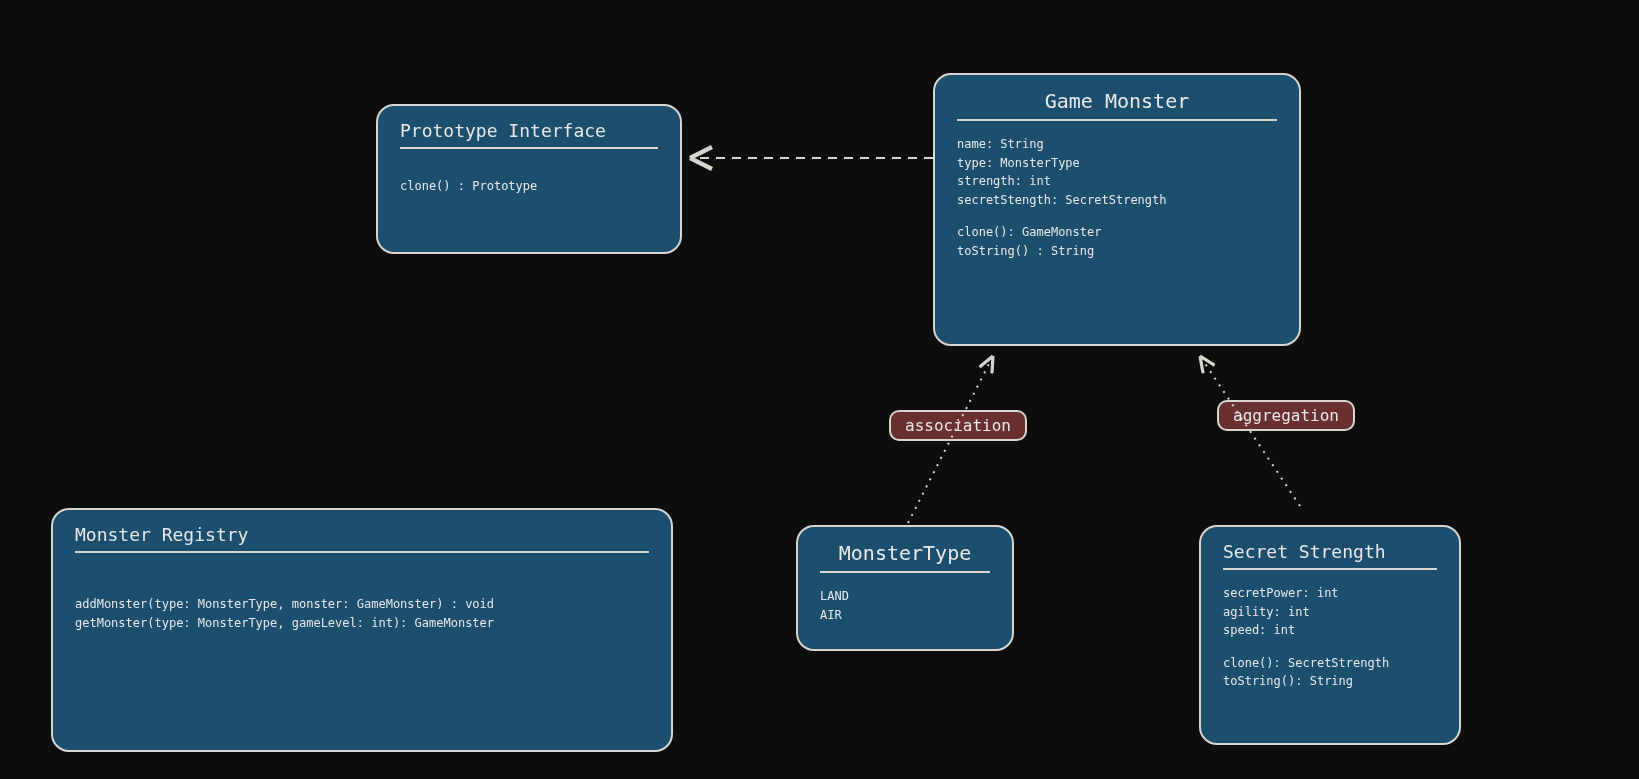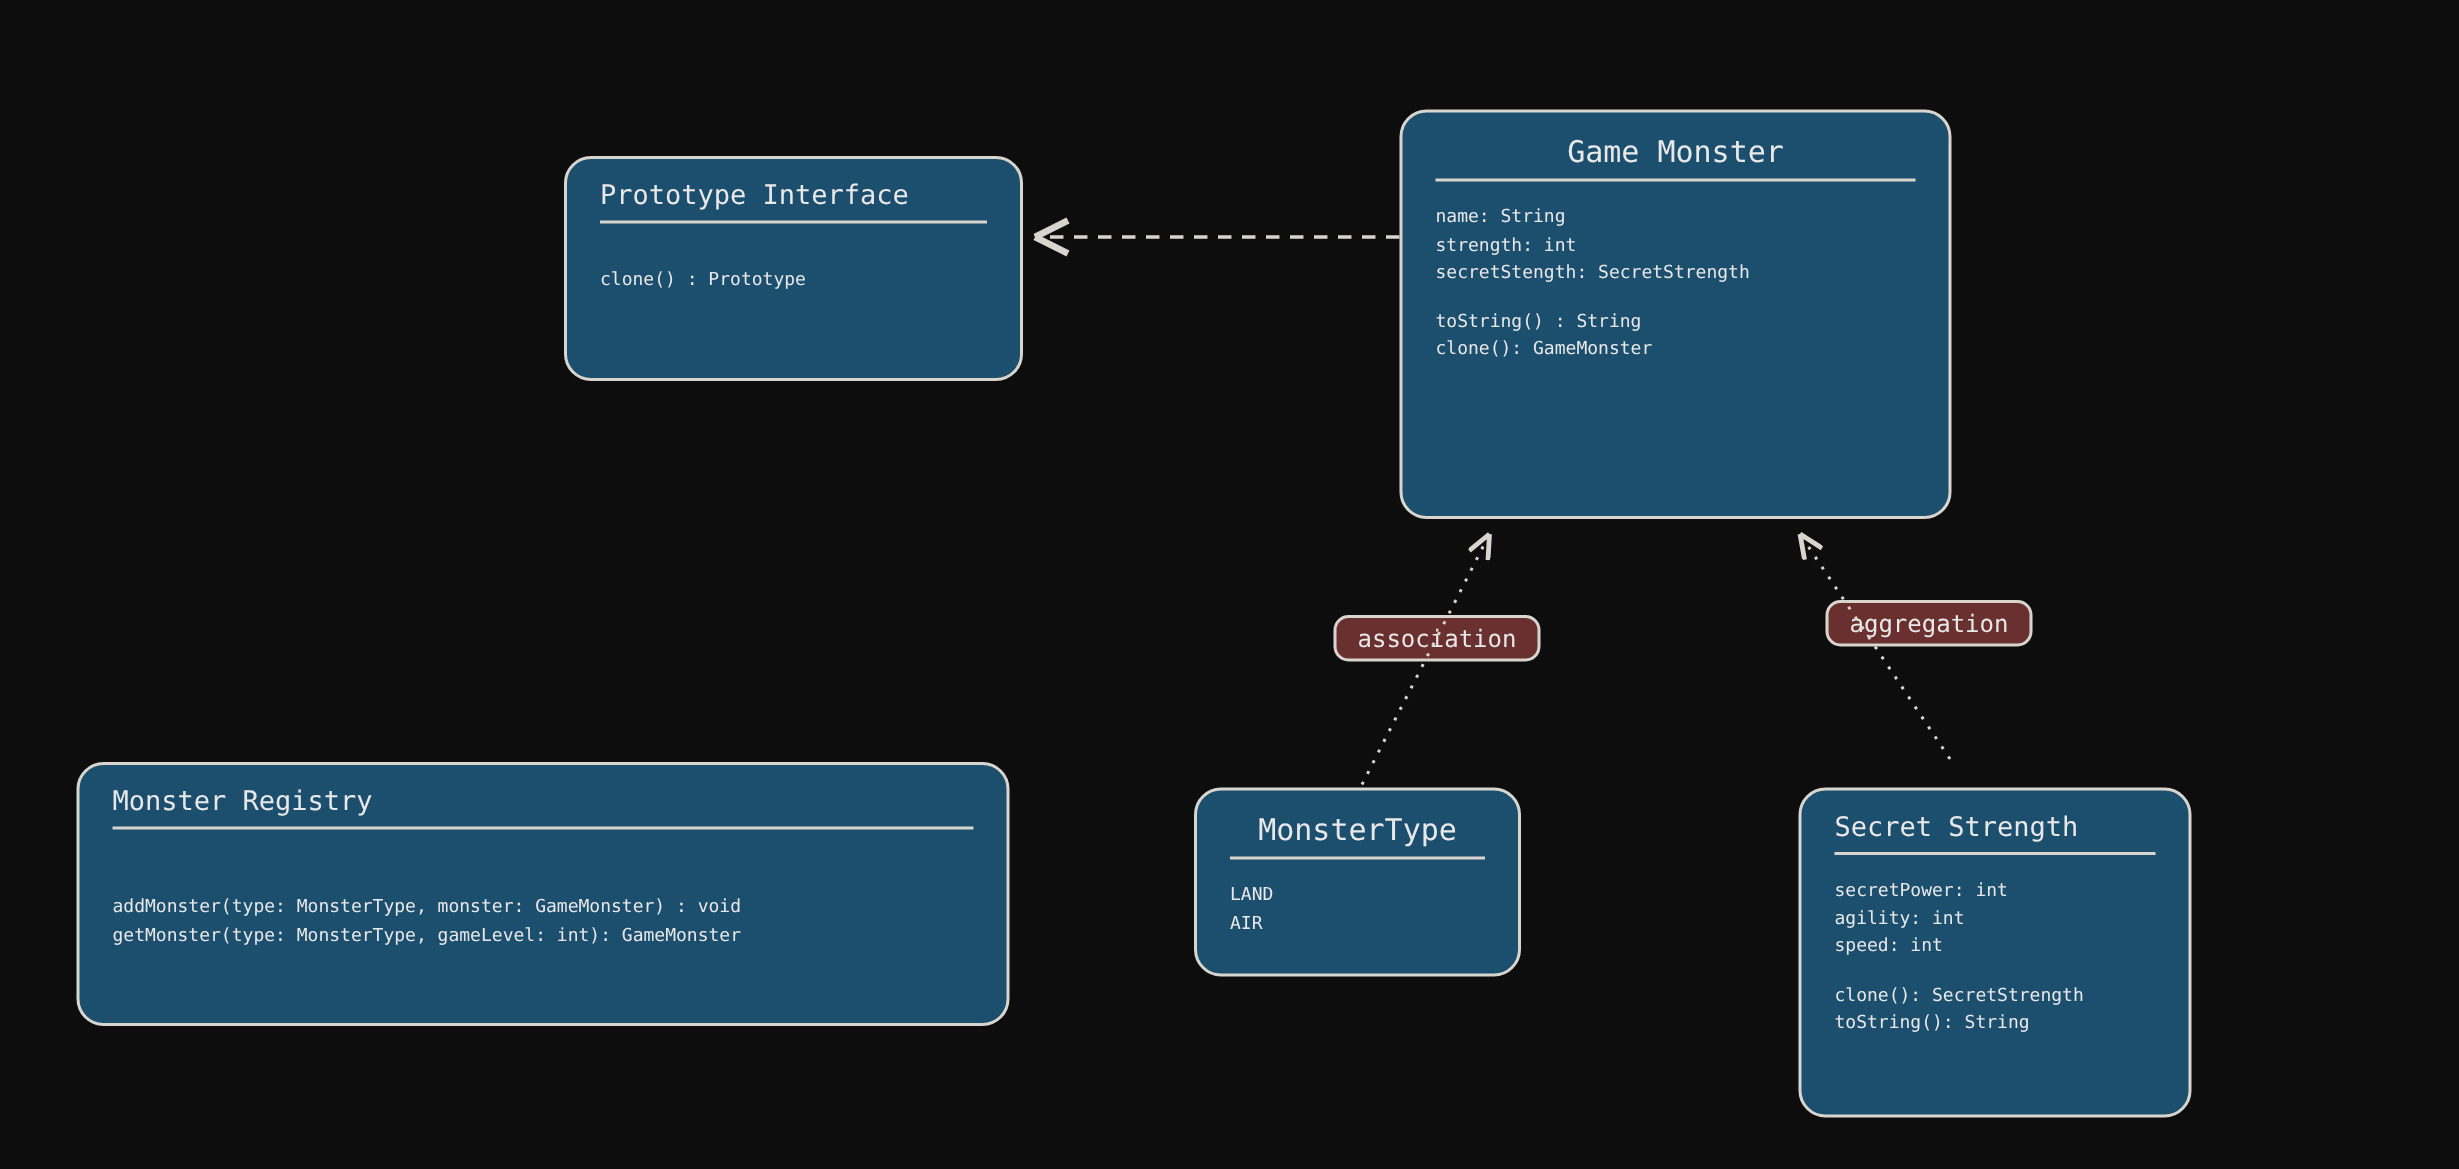--- a/index.html
+++ b/index.html
@@ -22,28 +22,29 @@
   <div class="title">Prototype Interface</div>
   <hr>
   <div class="gap"></div>
   <div class="line">clone() : Prototype</div>
 </div>
 
 <div class="box" style="left:933px;top:73px;width:368px;height:273px">
   <div class="title center">Game Monster</div>
   <hr>
   <div class="line">name: String</div>
+  <div class="line">type: MonsterType</div>
   <div class="line">strength: int</div>
   <div class="line">secretStength: SecretStrength</div>
   <div class="gap"></div>
+  <div class="line">clone(): GameMonster</div>
   <div class="line">toString() : String</div>
-  <div class="line">clone(): GameMonster</div>
 </div>
 
-<div class="box" style="left:51px;top:508px;width:622px;height:176px">
+<div class="box" style="left:51px;top:508px;width:622px;height:244px">
   <div class="title">Monster Registry</div>
   <hr>
   <div class="gap"></div>
     <div class="gap"></div>
   <div class="line">addMonster(type: MonsterType, monster: GameMonster) : void</div>
   <div class="line">getMonster(type: MonsterType, gameLevel: int): GameMonster</div>
 </div>
 
 <div class="box" style="left:796px;top:525px;width:218px;height:126px">
   <div class="title center">MonsterType</div>

